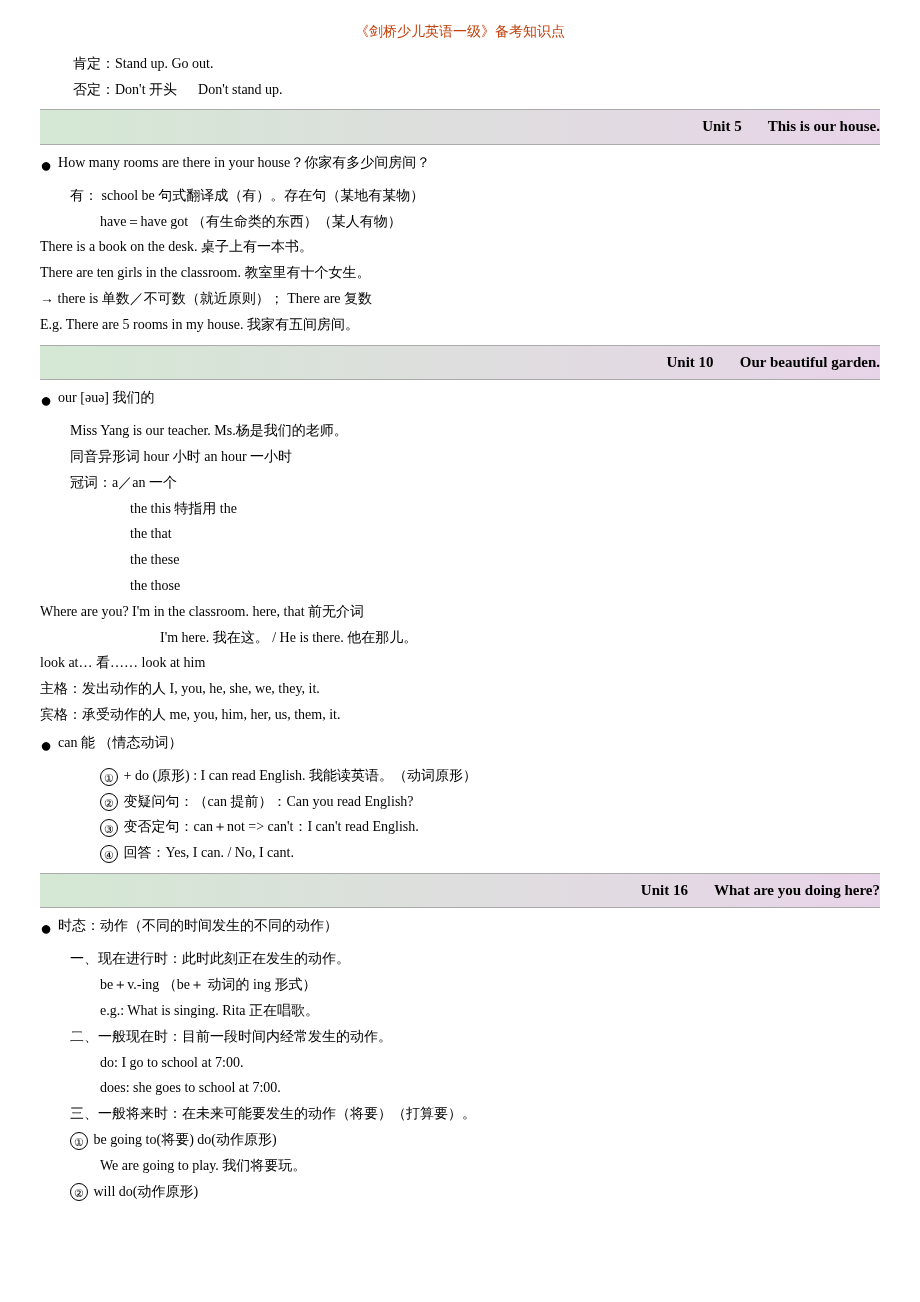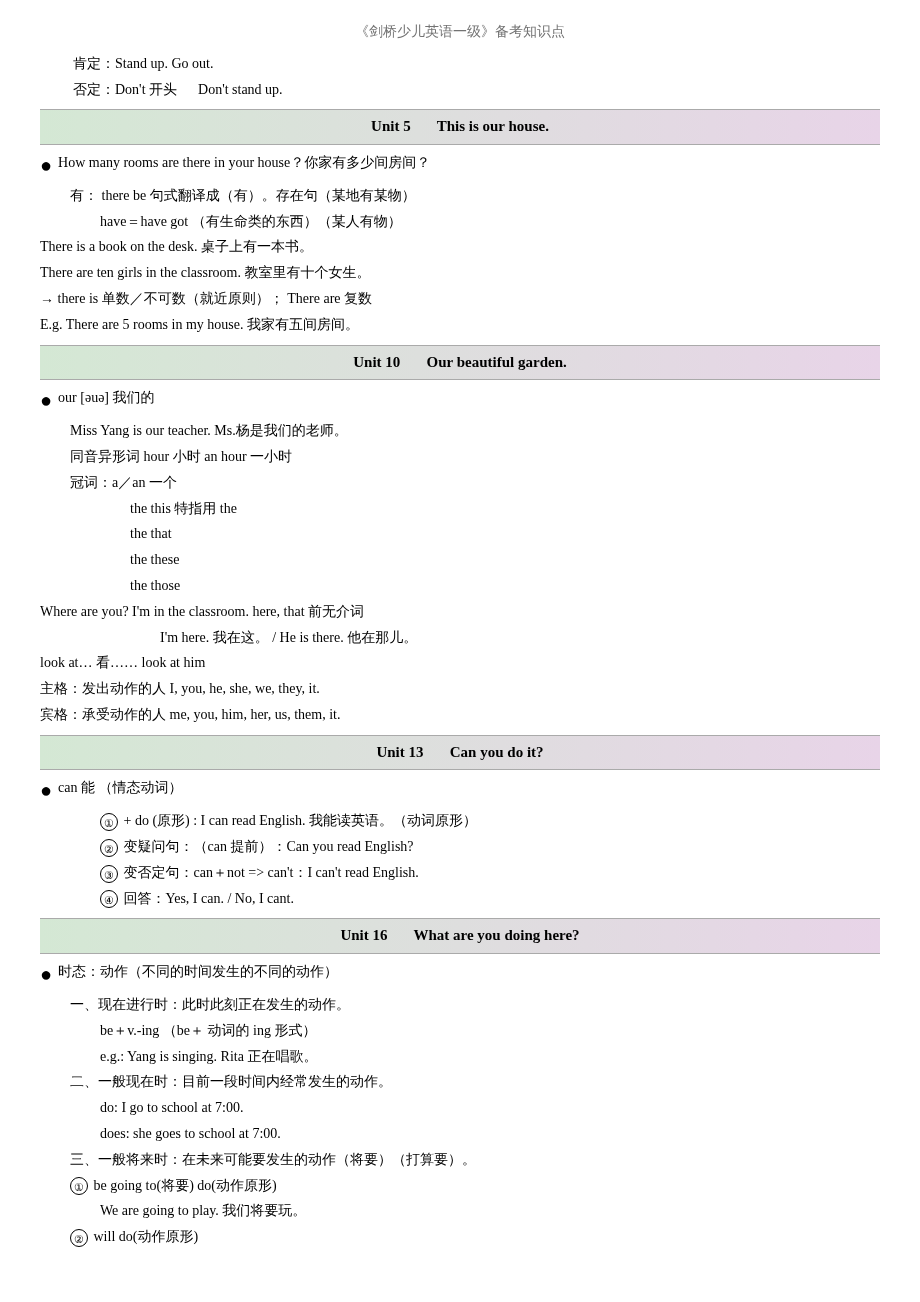--- a/index.html
+++ b/index.html
@@ -10,29 +10,29 @@
       color: #000;
       width: 920px;
       min-height: 1302px;
       padding: 20px 40px 30px 40px;
       line-height: 1.7;
     }
     .page-title {
       text-align: center;
       font-size: 14px;
       margin-bottom: 8px;
-      color: #737373;
+      color: #c2410c;
     }
     .affirmative-line, .negative-line {
       margin-left: 33px;
       margin-bottom: 2px;
     }
     .unit-header {
       background: linear-gradient(to right, #d4e8d4, #e8d4e8);
-      text-align: center;
+      text-align: right;
       font-weight: bold;
       font-size: 15px;
       padding: 4px 0;
       margin: 8px 0 6px 0;
       border-top: 1px solid #aaa;
       border-bottom: 1px solid #aaa;
     }
     .bullet-section {
       margin-left: 0px;
       margin-bottom: 4px;
@@ -81,21 +81,21 @@
   <div class="unit-header">
     <span>Unit 5</span>&nbsp;&nbsp;&nbsp;&nbsp;&nbsp;&nbsp;
     <span>This is our house.</span>
   </div>
 
   <div class="bullet-section">
     <div class="bullet-row">
       <span class="bullet">●</span>
       <span>How many rooms are there in your house？你家有多少间房间？</span>
     </div>
-    <div class="indent1 block-line">有：  there be   句式翻译成（有）。存在句（某地有某物）</div>
+    <div class="indent1 block-line">有：  school be   句式翻译成（有）。存在句（某地有某物）</div>
     <div class="indent2 block-line">have＝have got  （有生命类的东西）（某人有物）</div>
     <div class="block-line">There is a book on the desk.   桌子上有一本书。</div>
     <div class="block-line">There are ten girls in the classroom.   教室里有十个女生。</div>
     <div class="block-line">→ there is   单数／不可数（就近原则）；  There are   复数</div>
     <div class="block-line">E.g. There are 5 rooms in my house.   我家有五间房间。</div>
   </div>
 
   <div class="unit-header">
     <span>Unit 10</span>&nbsp;&nbsp;&nbsp;&nbsp;&nbsp;&nbsp;
     <span>Our beautiful garden.</span>
@@ -113,24 +113,20 @@
     <div class="indent3 block-line">the that</div>
     <div class="indent3 block-line">the these</div>
     <div class="indent3 block-line">the those</div>
     <div class="block-line">Where are you?   I'm in the classroom.      here, that 前无介词</div>
     <div class="indent4 block-line">I'm here.   我在这。  / He is there.   他在那儿。</div>
     <div class="block-line">look at…   看……     look at him</div>
     <div class="block-line">主格：发出动作的人   I, you, he, she, we, they, it.</div>
     <div class="block-line">宾格：承受动作的人   me, you, him, her, us, them, it.</div>
   </div>
 
-  <div class="unit-header">
-    <span>Unit 13</span>&nbsp;&nbsp;&nbsp;&nbsp;&nbsp;&nbsp;
-    <span>Can you do it?</span>
-  </div>
 
   <div class="bullet-section">
     <div class="bullet-row">
       <span class="bullet">●</span>
       <span>can  能   （情态动词）</span>
     </div>
     <div class="indent2 block-line">
       <span class="circled">①</span>
       <span>+ do (原形) : I can read English.   我能读英语。（动词原形）</span>
     </div>
@@ -153,21 +149,21 @@
     <span>What are you doing here?</span>
   </div>
 
   <div class="bullet-section">
     <div class="bullet-row">
       <span class="bullet">●</span>
       <span>时态：动作（不同的时间发生的不同的动作）</span>
     </div>
     <div class="indent1 block-line">一、现在进行时：此时此刻正在发生的动作。</div>
     <div class="indent2 block-line">be＋v.-ing    （be＋ 动词的 ing 形式）</div>
-    <div class="indent2 block-line">e.g.: Yang is singing.   Rita 正在唱歌。</div>
+    <div class="indent2 block-line">e.g.: What is singing.   Rita 正在唱歌。</div>
     <div class="indent1 block-line">二、一般现在时：目前一段时间内经常发生的动作。</div>
     <div class="indent2 block-line">do: I go to school at 7:00.</div>
     <div class="indent2 block-line">does: she goes to school at 7:00.</div>
     <div class="indent1 block-line">三、一般将来时：在未来可能要发生的动作（将要）（打算要）。</div>
     <div class="indent1 block-line">
       <span class="circled">①</span>
       <span>be going to(将要) do(动作原形)</span>
     </div>
     <div class="indent2 block-line">We are going to play.   我们将要玩。</div>
     <div class="indent1 block-line">

